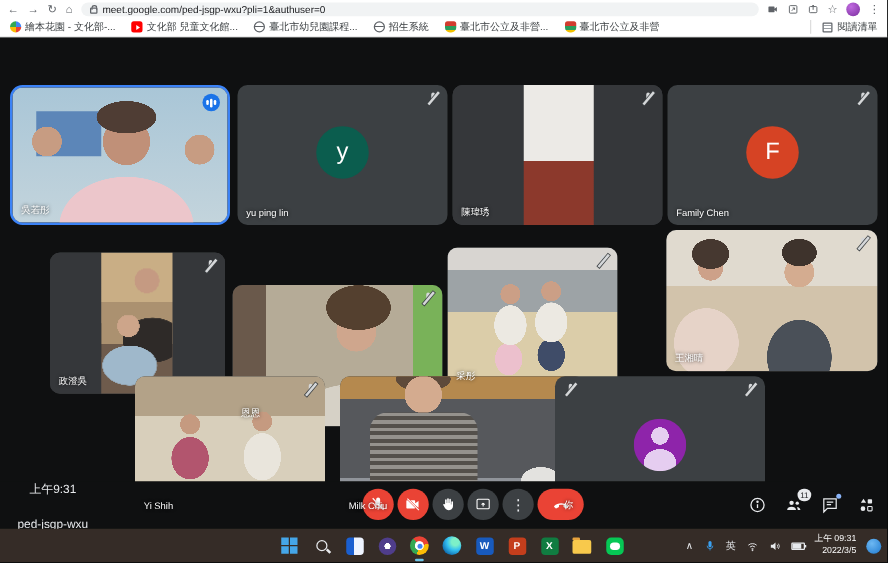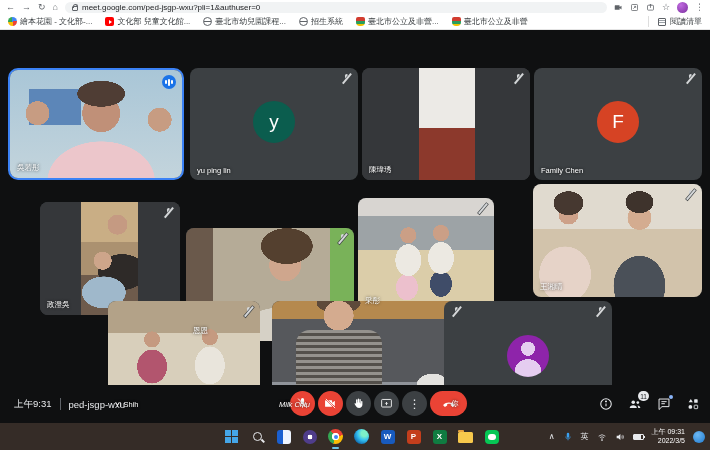--- a/index.html
+++ b/index.html
@@ -101,21 +101,21 @@
   .f-r3c2 { background:
       radial-gradient(circle 15px at 34% 13%, #d4ab8f 0 99%, transparent 100%),
       radial-gradient(ellipse 22px 10px at 34% 2%, #5e4a3a 0 99%, transparent 100%),
       radial-gradient(ellipse 16px 11px at 82% 74%, #e3e2df 0 99%, transparent 100%),
       linear-gradient(180deg,#b5894e 0 16%, #56585c 16% 72%, #90949a 72%); }
   .shirt { position:absolute; left:12%; right:44%; top:26%; bottom:0; border-radius:14px 14px 0 0;
       background:repeating-linear-gradient(180deg,#95928d 0 3px, #54504b 3px 6px); }
 
   
   .meet-bar { position:absolute; left:0; top:385px; width:710px; height:38px; background:#0f1011; }
-  .bar-left { position:absolute; left:14px; top:0; height:38px; display:flex; align-items:center; gap:8px; color:#e8eaed; font-size:9.5px; }
+  .bar-left { position:absolute; left:14px; top:0; height:38px; display:flex; align-items:center; gap:8px; color:#e8eaed; font-size:9.5px;flex-direction:column; }
   .bar-sep { width:1px; height:12px; background:#5f6368; }
   .bar-center { position:absolute; left:290px; top:6px; display:flex; align-items:center; gap:3px; }
   .ctl { width:25px; height:25px; border-radius:50%; background:#3c4043; display:flex; align-items:center; justify-content:center; }
   .ctl.red { background:#ea4335; }
   .ctl svg { width:13px; height:13px; }
   .endcall { width:37px; height:25px; border-radius:13px; background:#ea4335; display:flex; align-items:center; justify-content:center; }
   .endcall svg { width:14px; height:14px; }
   .moredots { color:#e8eaed; font-size:12px; line-height:1; }
   .bar-right { position:absolute; right:10px; top:0; height:38px; display:flex; align-items:center; gap:15px; }
   .bar-ic { position:relative; width:14px; height:14px; }
@@ -267,21 +267,21 @@
       <div class="feed f-r2c4"></div>
       <span class="micoff"></span>
       <span class="tile-name">王湘晴</span>
     </div>
 
     <div class="tile" style="left:108px;top:271px;width:152px;height:113px;">
       <div class="feed f-r3c1"></div>
       <span class="micoff"></span>
       <span class="tile-name">Yi Shih</span>
     </div>
-    <div class="tile" style="left:272px;top:271px;width:196px;height:113px;font-style:italic;">
+    <div class="tile" style="left:272px;top:271px;width:196px;height:113px;">
       <div class="feed f-r3c2">
           <div class="shirt"></div>
         </div>
       <span class="micoff"></span>
       <span class="tile-name">Milk Chiu</span>
     </div>
     <div class="tile" style="left:444px;top:271px;width:168px;height:113px;">
       <div class="avatar person"></div>
       <span class="micoff"></span>
       <span class="tile-name">你</span>

